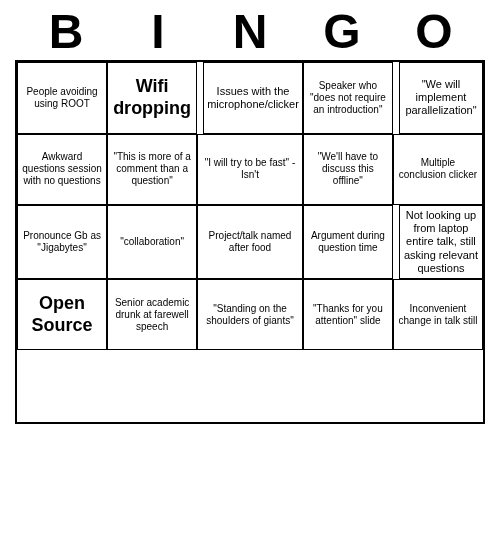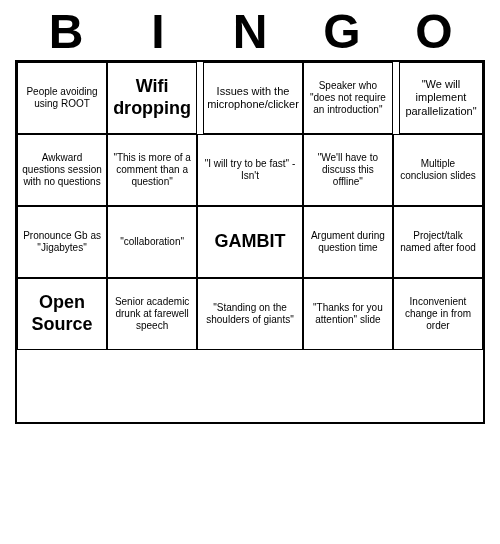--- a/index.html
+++ b/index.html
@@ -67,24 +67,24 @@
 <div class="bingo-grid" id="bingo-grid">
 <div class="bingo-cell">People avoiding using ROOT</div>
     <div class="bingo-cell large-text">Wifi dropping</div>
     <div class="bingo-cell small-text">Issues with the microphone/clicker</div>
     <div class="bingo-cell">Speaker who "does not require an introduction"</div>
     <div class="bingo-cell small-text">"We will implement parallelization"</div>
     <div class="bingo-cell">Awkward questions session with no questions</div>
     <div class="bingo-cell">"This is more of a comment than a question"</div>
     <div class="bingo-cell">"I will try to be fast" - Isn't</div>
     <div class="bingo-cell">"We'll have to discuss this offline"</div>
-    <div class="bingo-cell">Multiple conclusion slides</div>
+    <div class="bingo-cell">Multiple conclusion clicker</div>
     <div class="bingo-cell">Pronounce Gb as "Jigabytes"</div>
     <div class="bingo-cell">"collaboration"</div>
-    <div class="bingo-cell large-text">GAMBIT</div>
+    <div class="bingo-cell">Project/talk named after food</div>
     <div class="bingo-cell">Argument during question time</div>
-    <div class="bingo-cell">Project/talk named after food</div>
+    <div class="bingo-cell small-text">Not looking up from laptop entire talk, still asking relevant questions</div>
     <div class="bingo-cell large-text">Open Source</div>
     <div class="bingo-cell">Senior academic drunk at farewell speech</div>
     <div class="bingo-cell">"Standing on the shoulders of giants"</div>
     <div class="bingo-cell">"Thanks for you attention" slide</div>
-    <div class="bingo-cell">Inconvenient change in from order</div>
+    <div class="bingo-cell">Inconvenient change in talk still</div>
   </div>
 
 </body></html>

